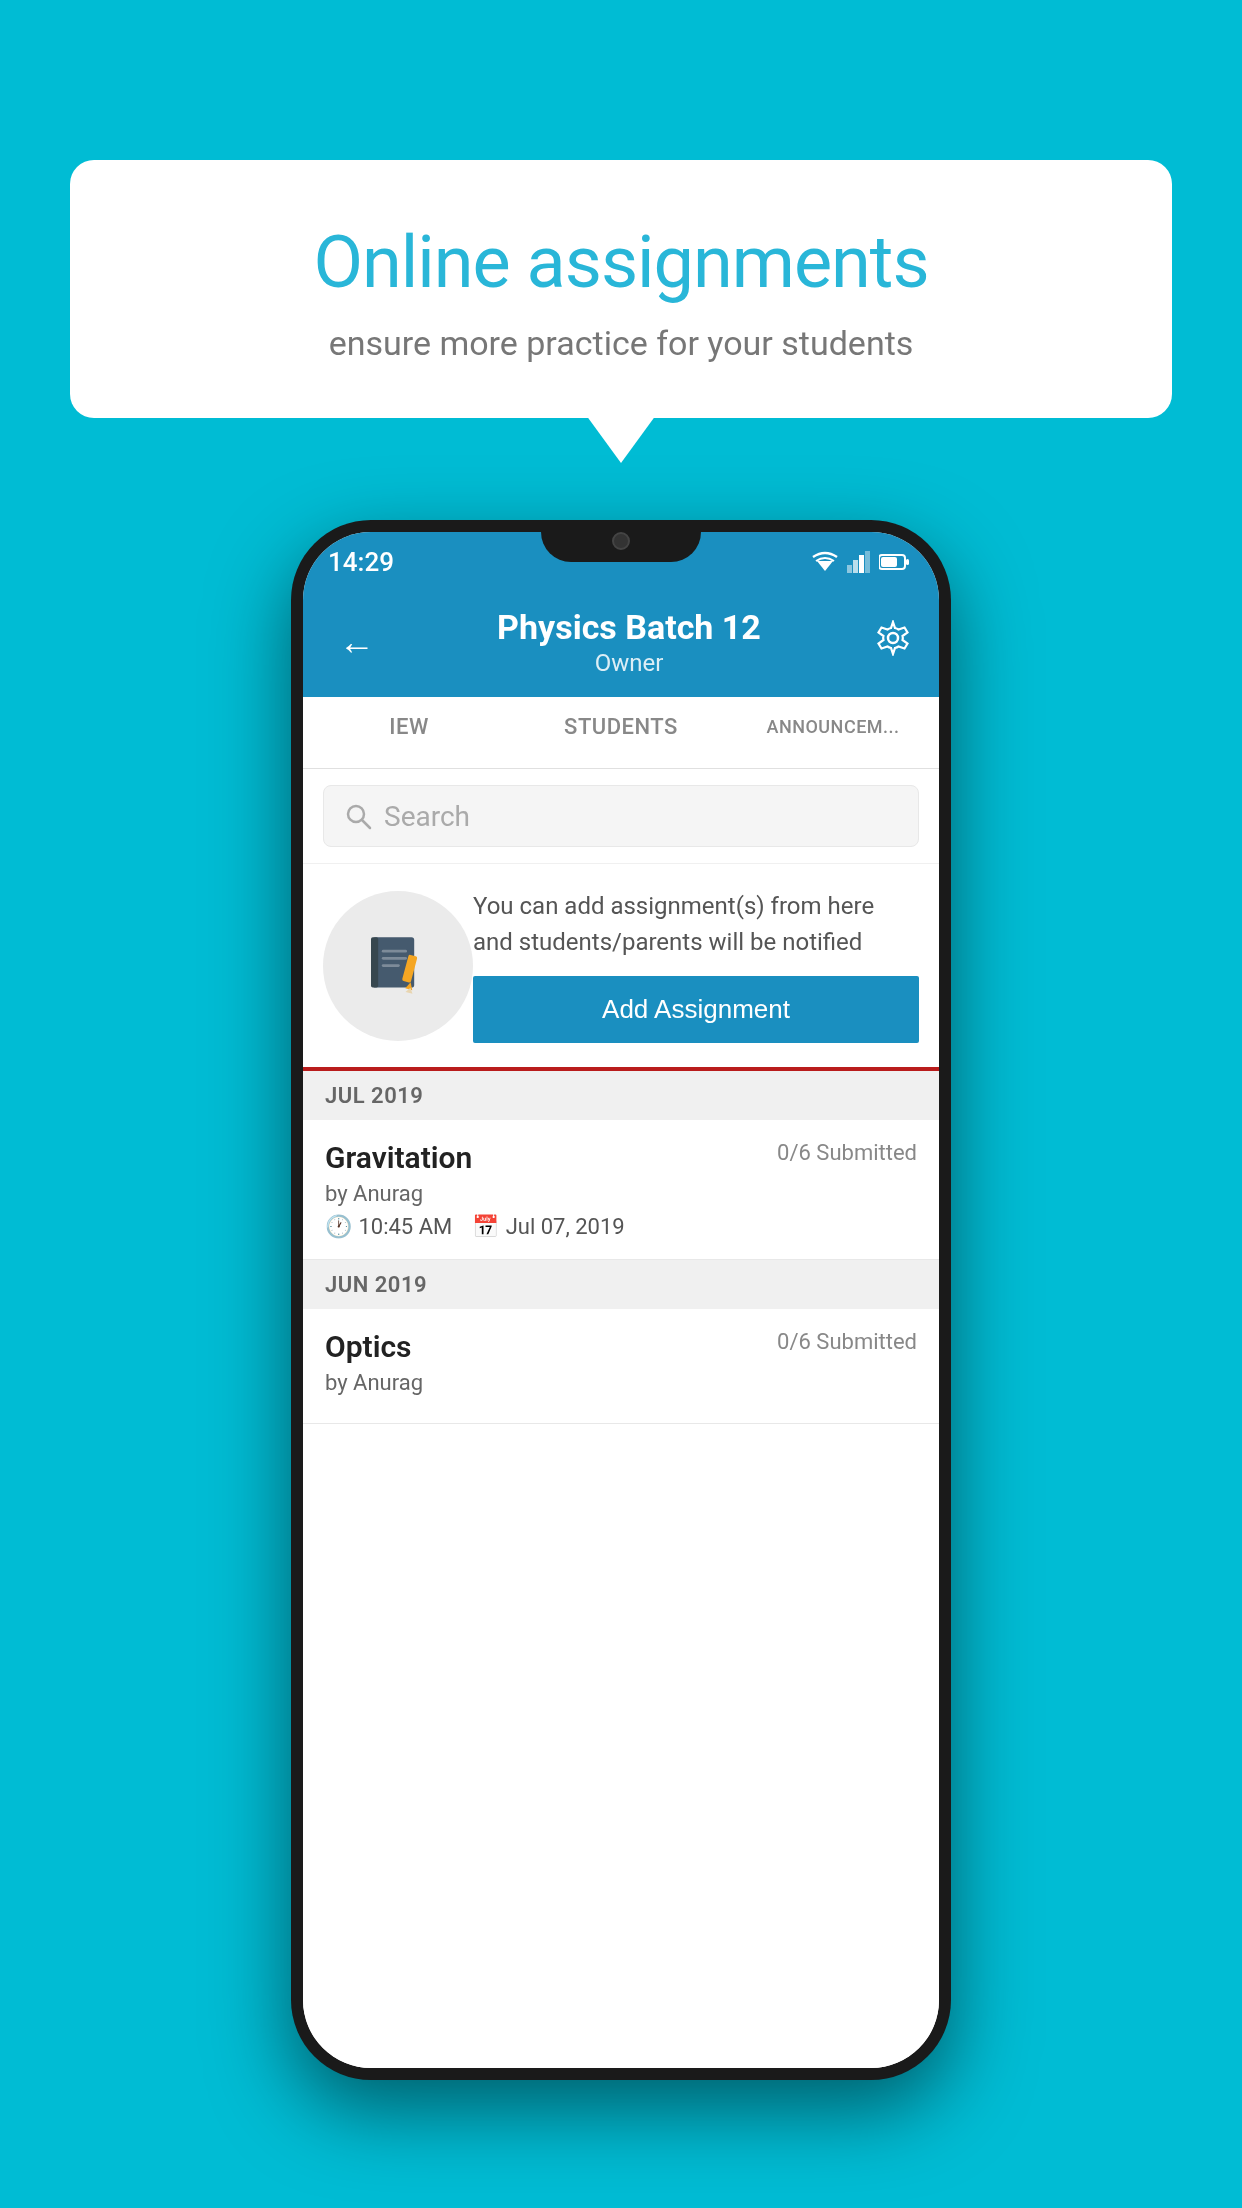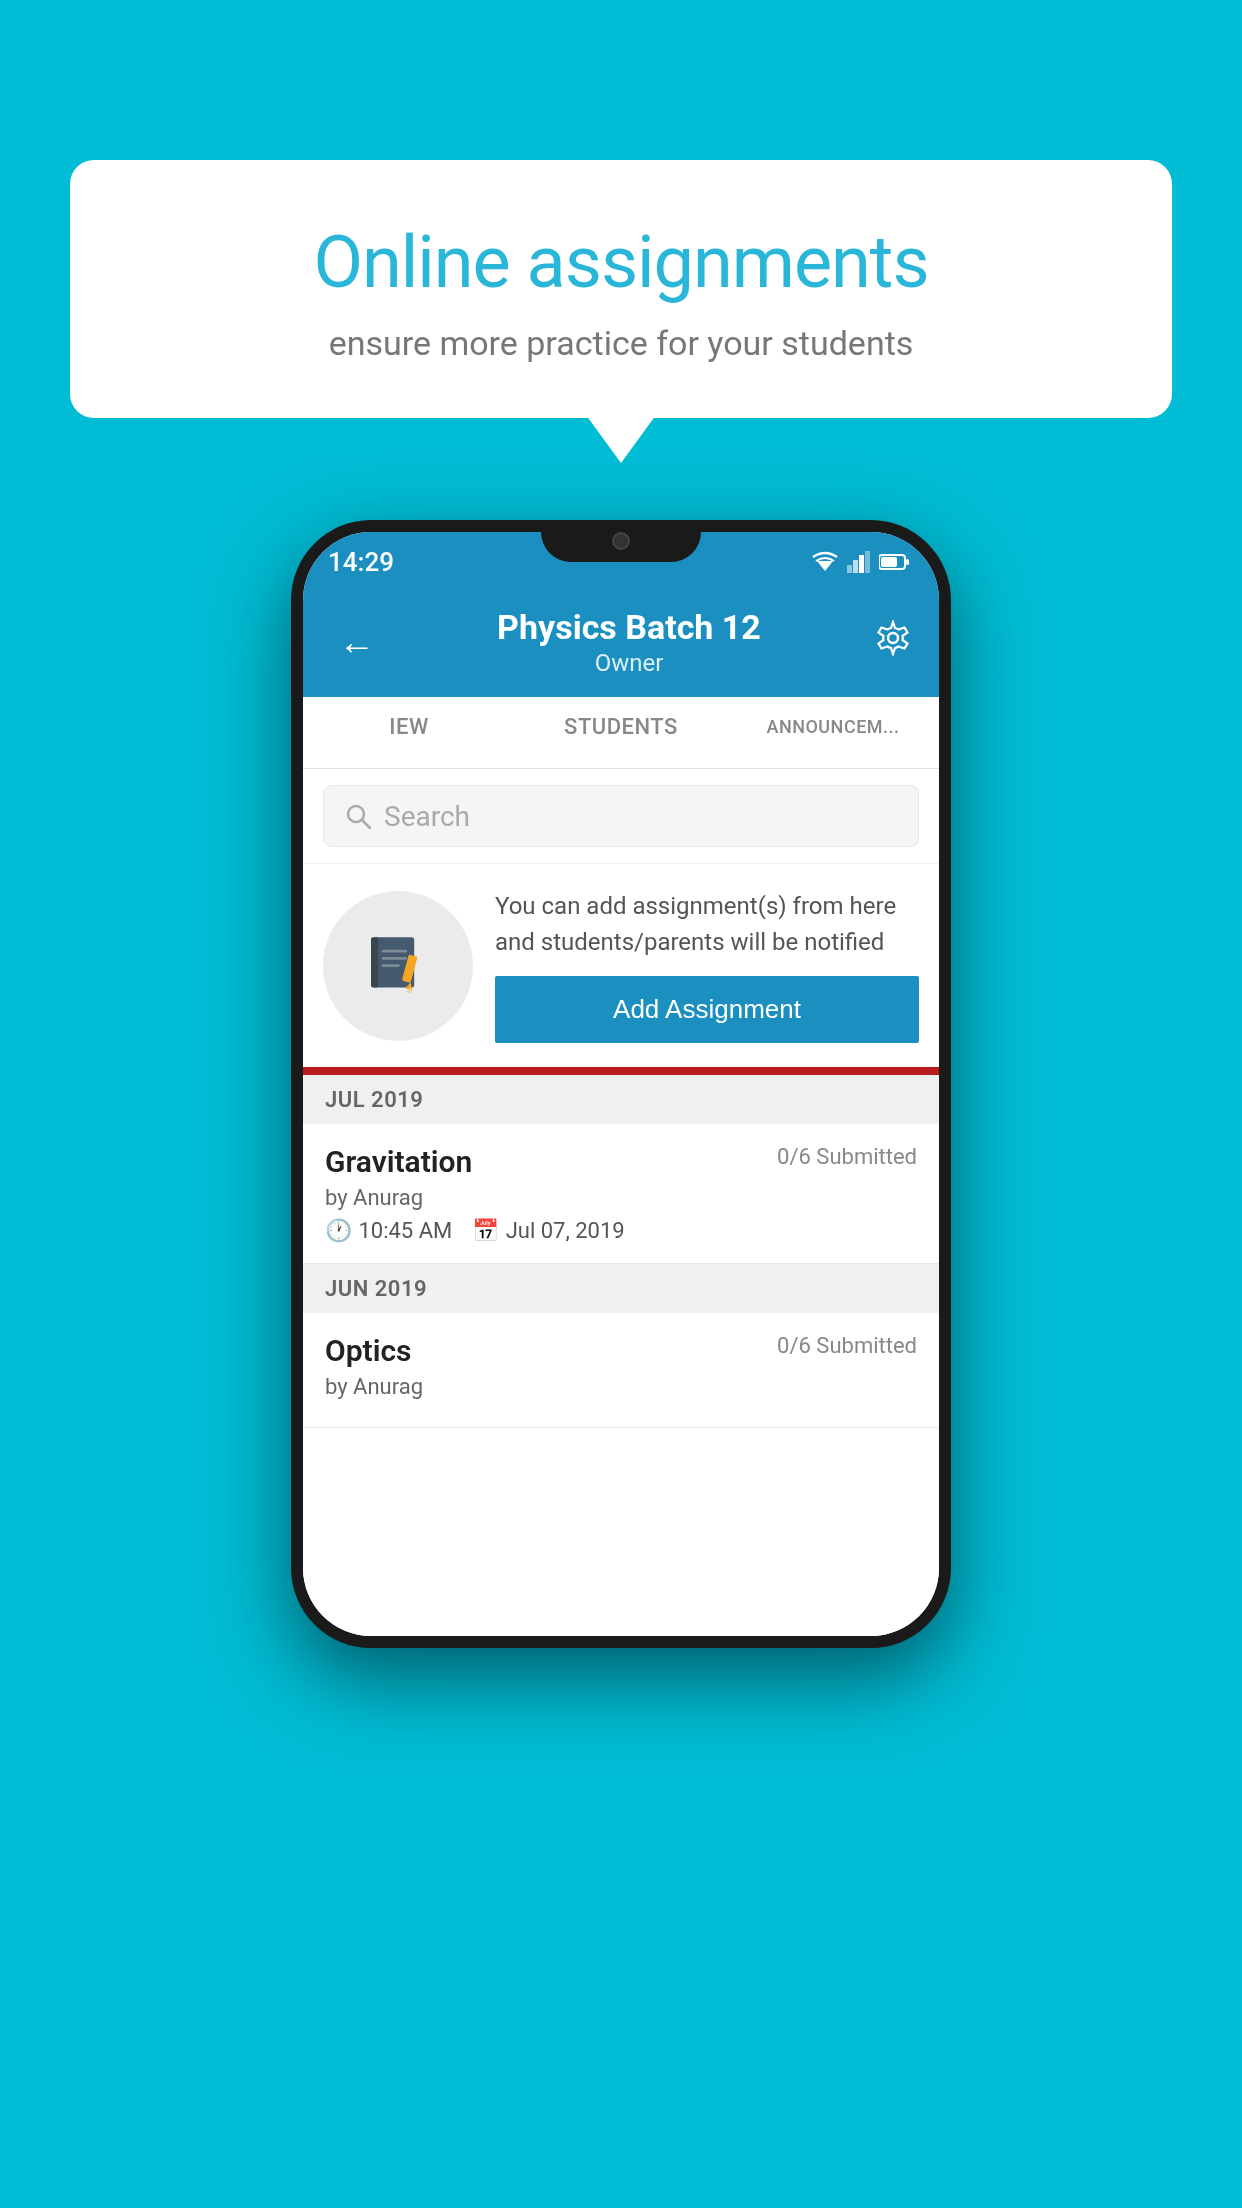--- a/index.html
+++ b/index.html
@@ -57,21 +57,21 @@
     .phone-wrapper {
       position: absolute;
       top: 520px;
       left: 50%;
       transform: translateX(-50%);
       width: 660px;
       height: 1620px;
     }
     .phone-outer {
       width: 660px;
-      height: 1128px;
+      height: 1560px;
       background: #1a1a1a;
       border-radius: 80px;
       position: relative;
       box-shadow: 0 30px 80px rgba(0,0,0,0.5);
       overflow: hidden;
     }
     
     .phone-outer::before {
       content: '';
       position: absolute;
@@ -248,22 +248,21 @@
       font-size: 28px;
     }
 
     
     .add-assignment-card {
       display: flex;
       align-items: center;
       padding: 24px 20px;
       background: white;
       border-top: 1px solid #f0f0f0;
-      border-bottom: 8px solid #b91c1c;
-      gap: 22px;
+      border-bottom: 4px solid #b91c1c;
     }
     .assignment-icon-circle {
       width: 150px;
       height: 150px;
       min-width: 150px;
       background: #ebebeb;
       border-radius: 50%;
       display: flex;
       align-items: center;
       justify-content: center;

